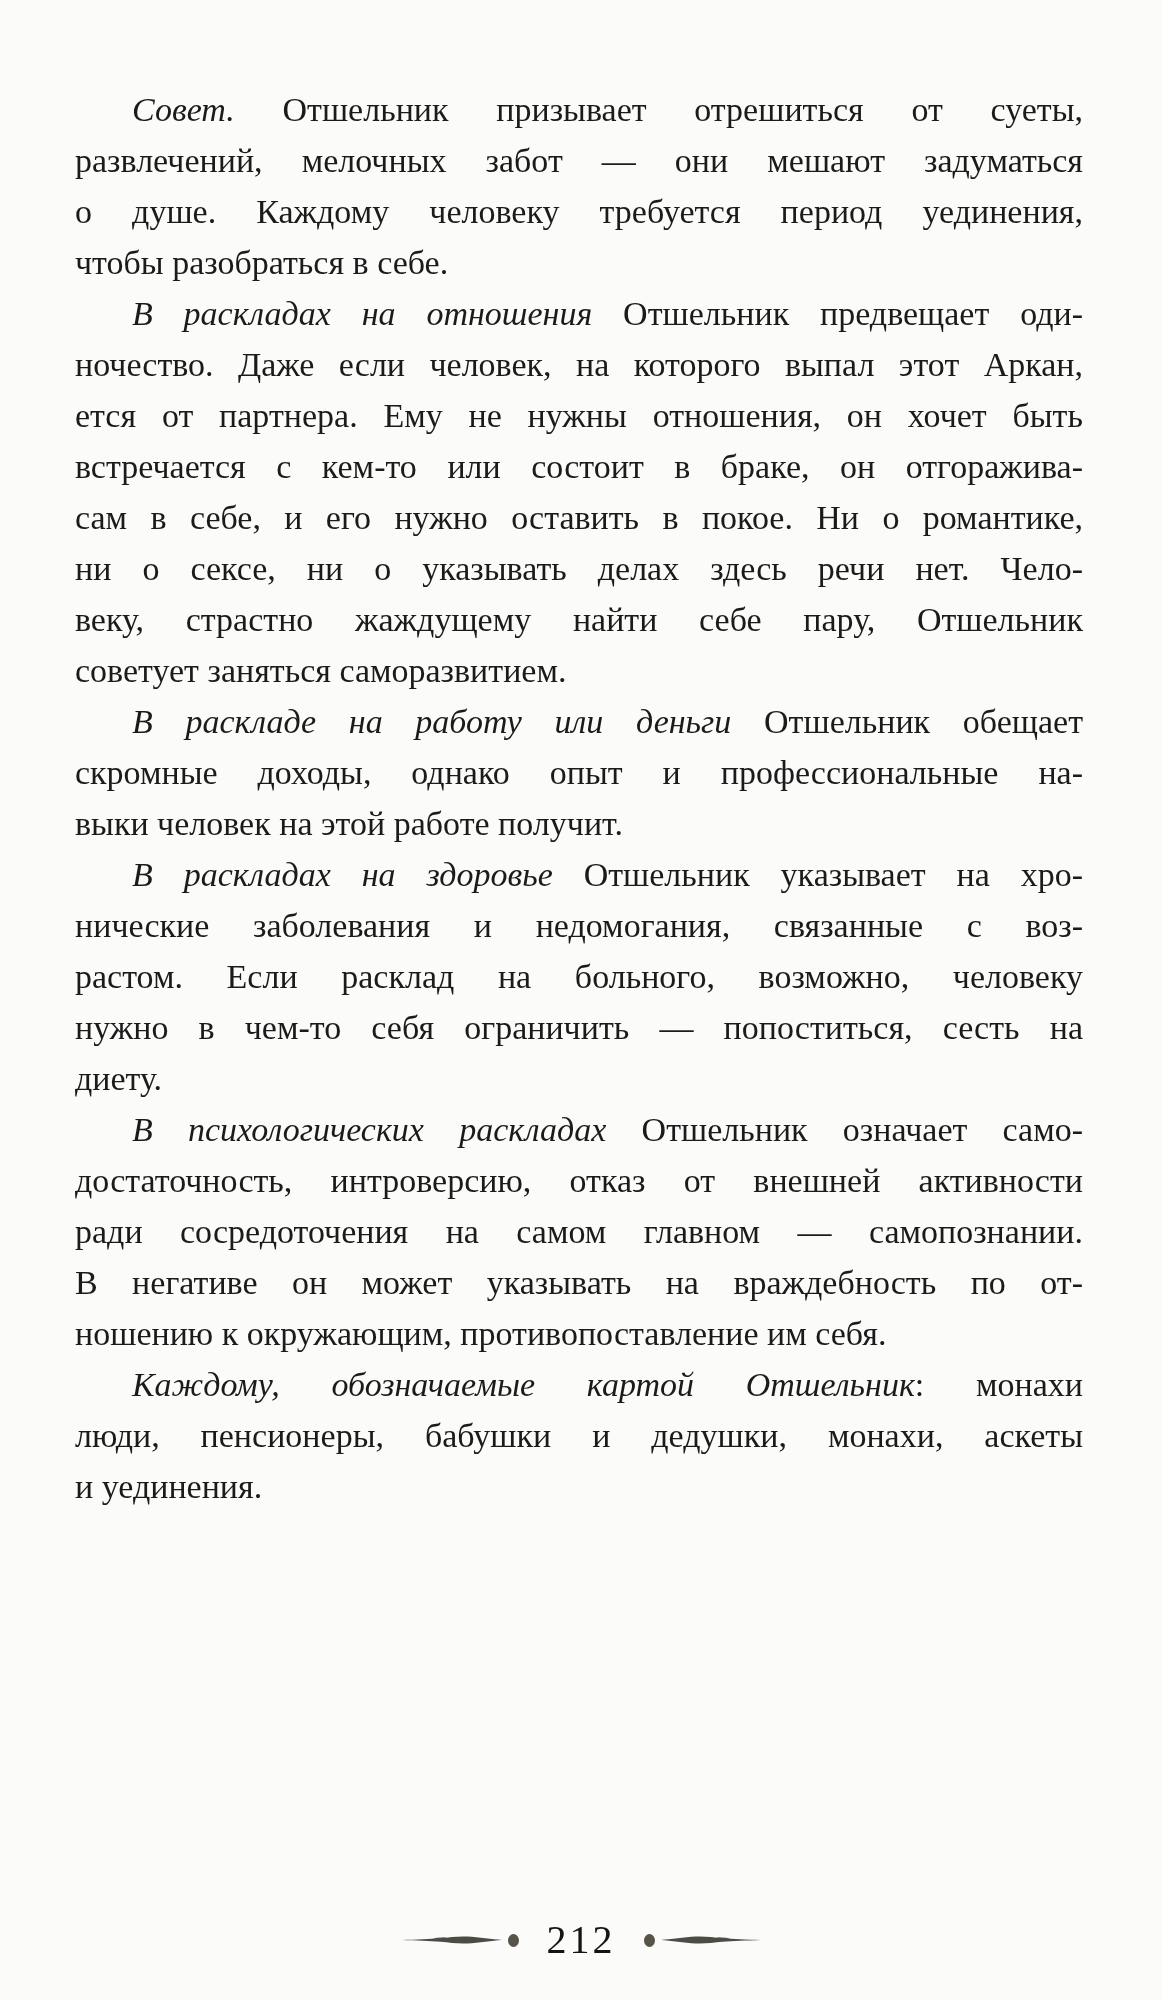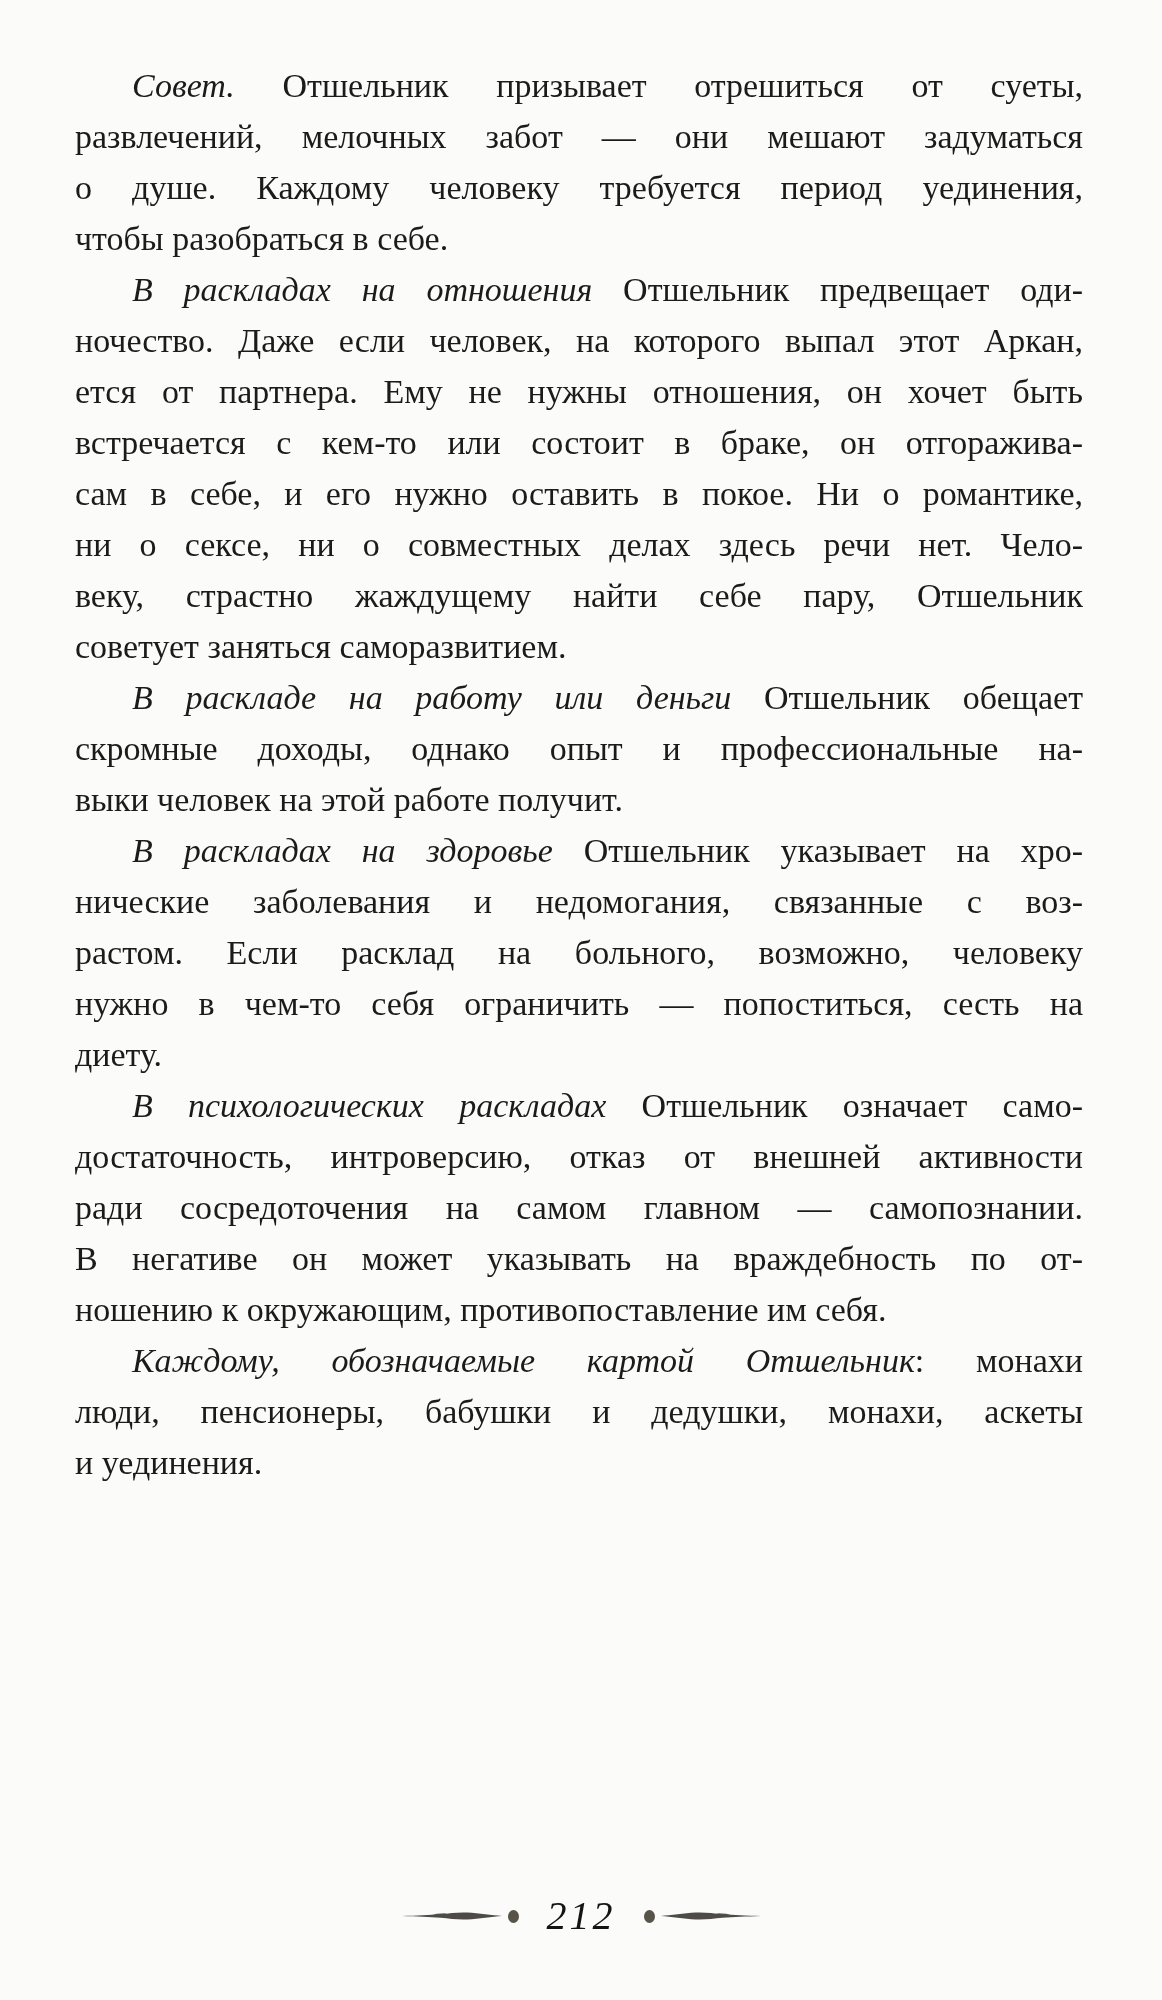--- a/index.html
+++ b/index.html
@@ -10,20 +10,21 @@
     width: 1162px;
     height: 2000px;
     position: relative;
     background: #fbfbfa;
     font-family: "Liberation Serif", serif;
     overflow: hidden;
   }
   .page {
     position: absolute;
     inset: 0;
+    margin-top: 24px;
   }
   .text-block {
     position: absolute;
     left: 75px;
     top: 60px;
     width: 1008px;
   }
   .paragraph {
     margin: 0;
   }
@@ -47,21 +48,20 @@
     font-style: normal;
   }
   .footer {
     position: absolute;
     left: 0;
     width: 100%;
     top: 1893px;
     display: flex;
     justify-content: center;
     align-items: center;
-    font-style: italic;
   }
   .flourish {
     width: 100px;
     height: 14px;
     display: block;
   }
   .flourish.rt {
     transform: scaleX(-1);
   }
   .orn-dot {
@@ -92,21 +92,21 @@
         <div class="line j"><span class="rm">развлечений, мелочных забот — они мешают задуматься</span></div>
         <div class="line j"><span class="rm">о душе. Каждому человеку требуется период уединения,</span></div>
         <div class="line"><span class="rm">чтобы разобраться в себе.</span></div>
       </div>
       <div class="paragraph">
         <div class="line j ind"><span class="it">В раскладах на отношения</span><span class="rm"> Отшельник предвещает оди-</span></div>
         <div class="line j"><span class="rm">ночество. Даже если человек, на которого выпал этот Аркан,</span></div>
         <div class="line j"><span class="rm">ется от партнера. Ему не нужны отношения, он хочет быть</span></div>
         <div class="line j"><span class="rm">встречается с кем-то или состоит в браке, он отгоражива-</span></div>
         <div class="line j"><span class="rm">сам в себе, и его нужно оставить в покое. Ни о романтике,</span></div>
-        <div class="line j"><span class="rm">ни о сексе, ни о совместных делах здесь речи нет. Чело-</span></div>
+        <div class="line j"><span class="rm">ни о сексе, ни о указывать делах здесь речи нет. Чело-</span></div>
         <div class="line j"><span class="rm">веку, страстно жаждущему найти себе пару, Отшельник</span></div>
         <div class="line"><span class="rm">советует заняться саморазвитием.</span></div>
       </div>
       <div class="paragraph">
         <div class="line j ind"><span class="it">В раскладе на работу или деньги</span><span class="rm"> Отшельник обещает</span></div>
         <div class="line j"><span class="rm">скромные доходы, однако опыт и профессиональные на-</span></div>
         <div class="line"><span class="rm">выки человек на этой работе получит.</span></div>
       </div>
       <div class="paragraph">
         <div class="line j ind"><span class="it">В раскладах на здоровье</span><span class="rm"> Отшельник указывает на хро-</span></div>

